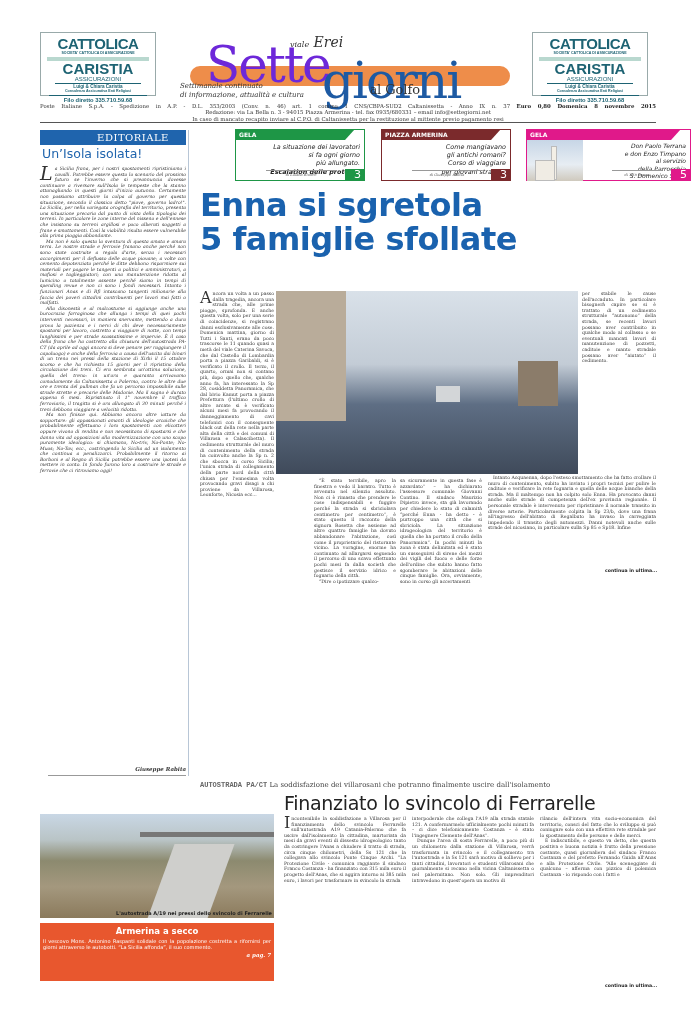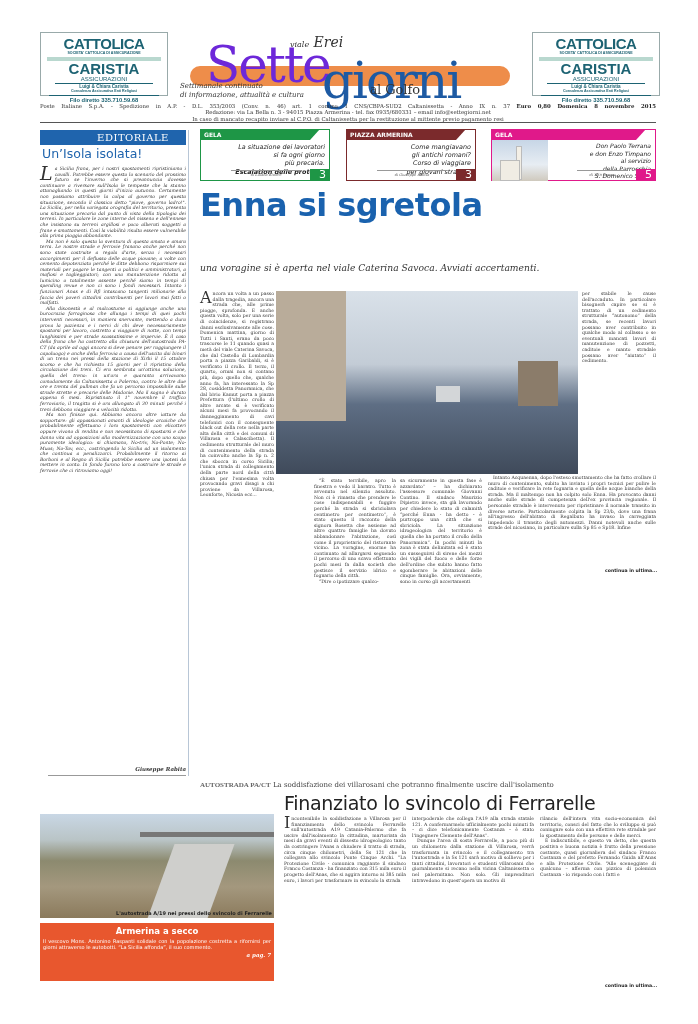--- a/index.html
+++ b/index.html
@@ -1,20 +1,20 @@
 <!DOCTYPE html>
 <html><head>
 <meta charset="utf-8">
 <style>
   * { box-sizing: border-box; margin: 0; padding: 0; }
   html, body { width: 698px; height: 1024px; background: #fff; overflow: hidden; }
   body { position: relative; font-family: "DejaVu Serif", serif; color: #222; }
 
   
-  .ad { position: absolute; top: 32px; width: 128px; height: 64px; border: 1px solid #9aa; background: #fff; text-align: center; color: #1f5f6e; }
+  .ad { position: absolute; top: 32px; width: 116px; height: 64px; border: 1px solid #9aa; background: #fff; text-align: center; color: #1f5f6e; }
   .ad .brand1 { font-family: "Liberation Sans", sans-serif; font-weight: bold; font-size: 15px; letter-spacing: -0.5px; line-height: 15px; margin-top: 3px; color: #1d6373; }
   .ad .sub1 { font-family: "Liberation Sans", sans-serif; font-size: 3.6px; font-weight: bold; line-height: 5px; color: #1d6373; }
   .ad .bar { height: 4px; margin: 1px 6px; background: #b9d8cf; }
   .ad .brand2 { font-family: "Liberation Sans", sans-serif; font-weight: bold; font-size: 15px; line-height: 14px; color: #1d6373; }
   .ad .sub2 { font-family: "Liberation Sans", sans-serif; font-size: 6px; line-height: 7px; color: #1d6373; border-bottom: 1px solid #1d6373; margin: 0 14px; }
   .ad .names { font-family: "Liberation Sans", sans-serif; font-size: 4.6px; font-weight: bold; line-height: 5px; color: #1d6373; }
   .ad .phone { font-family: "Liberation Sans", sans-serif; font-size: 5.8px; font-weight: bold; line-height: 8px; color: #1d6373; border-top: 1px solid #1d6373; margin: 1px 8px 0; }
 
   
   .mast-band { position: absolute; left: 190px; top: 66px; width: 320px; height: 20px; background: #ee8d4a; border-radius: 10px; }
@@ -36,21 +36,21 @@
   .edit-head { position: absolute; left: 40px; top: 130px; width: 146px; height: 15px; background: #1f64ad; color: #fff; text-align: center; font-size: 10px; letter-spacing: 0.5px; line-height: 15px; padding-left: 40px; }
   .edit-title { position: absolute; left: 42px; top: 146px; font-family: "DejaVu Sans", sans-serif; font-size: 12.5px; color: #1f64ad; }
   .edit-body { position: absolute; left: 40px; top: 166px; width: 146px; font-size: 4.55px; line-height: 5.6px; font-style: italic; text-align: justify; color: #333; }
   .edit-body p { text-indent: 6px; }
   .edit-body .drop { float: left; font-size: 19px; line-height: 15px; margin-right: 2px; font-style: italic; text-indent: 0; }
   .edit-sign { position: absolute; left: 40px; top: 766px; width: 146px; text-align: right; font-style: italic; font-weight: bold; font-size: 5.5px; color: #333; }
   .edit-line { position: absolute; left: 48px; top: 775px; width: 138px; height: 1px; background: #999; }
   .edit-vline { position: absolute; left: 188px; top: 130px; width: 1px; height: 646px; background: #b8c6d6; }
 
   
-  .teaser { position: absolute; top: 129px; height: 52px; border: 1px solid; background: #fff; }
+  .teaser { position: absolute; top: 129px; height: 52px; border: 1px solid; background: #fff; margin-left: 35px; }
   .teaser .tab { position: absolute; left: -1px; top: -1px; height: 11px; color: #fff; font-family: "DejaVu Sans", sans-serif; font-weight: bold; font-size: 6px; line-height: 11px; padding-left: 4px; }
   .teaser .tab::after { content: ""; position: absolute; right: -10px; top: 0; border-bottom: 11px solid transparent; border-left-width: 10px; border-left-style: solid; border-left-color: inherit; }
   .teaser .ttxt { position: absolute; right: 4px; top: 13px; font-family: "DejaVu Sans", sans-serif; font-style: italic; font-size: 6.4px; line-height: 8.2px; text-align: right; color: #222; }
   .teaser .by { position: absolute; bottom: 3px; right: 28px; font-style: italic; font-size: 3.6px; color: #555; border-top: 1px solid #999; padding-top: 2px; width: 70px; text-align: center; }
   .teaser .pg { position: absolute; right: -1px; bottom: -1px; width: 20px; height: 12px; color: #fff; font-family: "DejaVu Sans", sans-serif; font-size: 11px; line-height: 12px; text-align: right; padding-right: 4px; }
   .church { position: absolute; left: 0; top: 10px; width: 56px; height: 41px; background: linear-gradient(#c7d6e6, #e7edf3 60%, #cfc9bd); overflow: hidden; }
 
   
   .h1 { position: absolute; left: 200px; top: 188px; font-family: "DejaVu Sans", sans-serif; font-weight: bold; font-size: 32px; line-height: 34px; color: #1a62ae; letter-spacing: -0.5px; }
   .deck { position: absolute; left: 200px; top: 262px; font-style: italic; font-size: 9.2px; line-height: 12px; color: #333; }
@@ -59,21 +59,21 @@
   .col p { text-indent: 5px; }
   .drop2 { float: left; font-size: 16px; line-height: 13px; margin-right: 1px; }
   .photo-main { position: absolute; left: 276px; top: 291px; width: 302px; height: 183px; background: linear-gradient(180deg, #d9e1e9 0%, #c3ccd6 40%, #5e6e84 62%, #3f4a5a 100%); overflow: hidden; }
   .photo-main .bld { position: absolute; left: 0; top: 0; width: 70px; height: 130px; background: #b9ac9a; }
   .photo-main .wall { position: absolute; right: 20px; top: 70px; width: 40px; height: 45px; background: #8b7c6a; }
   .photo-main .van { position: absolute; left: 160px; top: 95px; width: 24px; height: 16px; background: #d3d6d8; }
   .contin { position: absolute; font-family: "DejaVu Sans", sans-serif; font-weight: bold; font-size: 4.6px; color: #222; }
 
   
   .kicker { position: absolute; left: 200px; top: 781px; font-size: 7px; color: #444; white-space: nowrap; }
-  .kicker b { font-family: Liberation Serif, serif; color: #666; }
+  .kicker b { font-family: Liberation Mono, monospace; color: #666; }
   .h2 { position: absolute; left: 284px; top: 792px; font-family: "DejaVu Sans", sans-serif; font-size: 19px; color: #222; letter-spacing: -0.3px; }
   .photo2 { position: absolute; left: 40px; top: 814px; width: 234px; height: 104px; background: linear-gradient(180deg, #c9d7e5 0%, #b9c4c6 25%, #8c8a6f 45%, #a4987e 70%, #8b7a5c 100%); overflow: hidden; }
   .photo2 .road { position: absolute; left: 120px; top: 30px; width: 60px; height: 80px; background: #cfcfcc; transform: skewX(-20deg); }
   .photo2 .bridge { position: absolute; left: 100px; top: 18px; width: 134px; height: 5px; background: #777; }
   .photo2 .cap { position: absolute; right: 2px; bottom: 2px; font-family: "DejaVu Sans", sans-serif; font-weight: bold; font-size: 5px; color: #222; }
   .boxred { position: absolute; left: 40px; top: 923px; width: 234px; height: 58px; background: #e8572e; color: #fff; }
   .boxred .t { text-align: center; font-family: "DejaVu Sans", sans-serif; font-weight: bold; font-size: 8.5px; margin-top: 3px; }
   .boxred .b { font-family: "DejaVu Sans", sans-serif; font-size: 5px; line-height: 6px; padding: 2px 3px; text-align: justify; }
   .boxred .p { text-align: right; font-style: italic; font-weight: bold; font-size: 5.5px; padding-right: 3px; }
 </style>
@@ -131,21 +131,21 @@
 </div>
 <div class="edit-sign">Giuseppe Rabita</div>
 <div class="edit-line"></div>
 <div class="edit-vline"></div>
 
 <div class="teaser" style="left:200px;width:130px;border-color:#1e9646;">
   <div class="tab" style="background:#1e9646;border-left-color:#1e9646;width:110px;">GELA</div>
   <div class="ttxt">
     <div>La situazione dei lavoratori</div>
       <div>si fa ogni giorno</div>
-      <div>più precaria.</div>
+      <div>più allungato.</div>
       <div style="font-weight:bold">Escalation delle proteste</div>
   </div>
   <div class="by">di Liliana Blanco</div>
   <div class="pg" style="background:#1e9646;">3</div>
 </div>
 
 <div class="teaser" style="left:346px;width:130px;border-color:#7b2a2c;">
   <div class="tab" style="background:#7b2a2c;border-left-color:#7b2a2c;width:110px;">PIAZZA ARMERINA</div>
   <div class="ttxt">
     <div>Come mangiavano</div>
@@ -169,23 +169,23 @@
       <div>al servizio</div>
       <div>della Parrocchia</div>
       <div>S. Domenico Savio</div>
   </div>
   <div class="by" style="width:50px;">di Totò Sauna</div>
   <div class="pg" style="background:#e0198a;">5</div>
 </div>
 
 <div class="h1">
   <div>Enna si sgretola</div>
+  <div>5 famiglie sfollate</div>
 </div>
 <div class="deck">
-  <div>una voragine si è aperta nel viale Caterina Savoca. Avviati accertamenti.</div>
 </div>
 
 <div class="col" style="left:200px;top:291px;width:74px;">
   <p style="text-indent:0"><span class="drop2">A</span><span>ncora un volta a un passo dalla tragedia, ancora una strada che, alle prime piogge, sprofonda. E anche questa volta, solo per una serie di coincidenze, si registrano danni esclusivamente alle cose. Domenica mattina, giorno di Tutti i Santi, erano da poco trascorse le 11 quando quasi a metà del viale Caterina Savoca, che dal Castello di Lombardia porta a piazza Garibaldi, si è verificato il crollo. Il terzo, il quarto, ormai non si contano più, dopo quello che, qualche anno fa, ha interessato la Sp 28, cosiddetta Panoramica, che dal bivio Kamut porta a piazza Prefettura (l'ultimo crollo di altre arcate si è verificato alcuni mesi fa provocando il danneggiamento di cavi telefonici con il conseguente black out della rete nella parte alta della città e dei comuni di Villarosa e Calascibetta). Il cedimento strutturale del muro di contenimento della strada ha coinvolto anche la Sp n. 2 che sbocca in corso Sicilia; l'unica strada di collegamento della parte nord della città chiusa per l'ennesima volta provocando gravi disagi a chi proviene da Villarosa, Leonforte, Nicosia ecc...</span></p>
 </div>
 <div class="photo-main">
   <div class="bld"></div>
     <div class="wall"></div>
     <div class="van"></div>
 </div>

